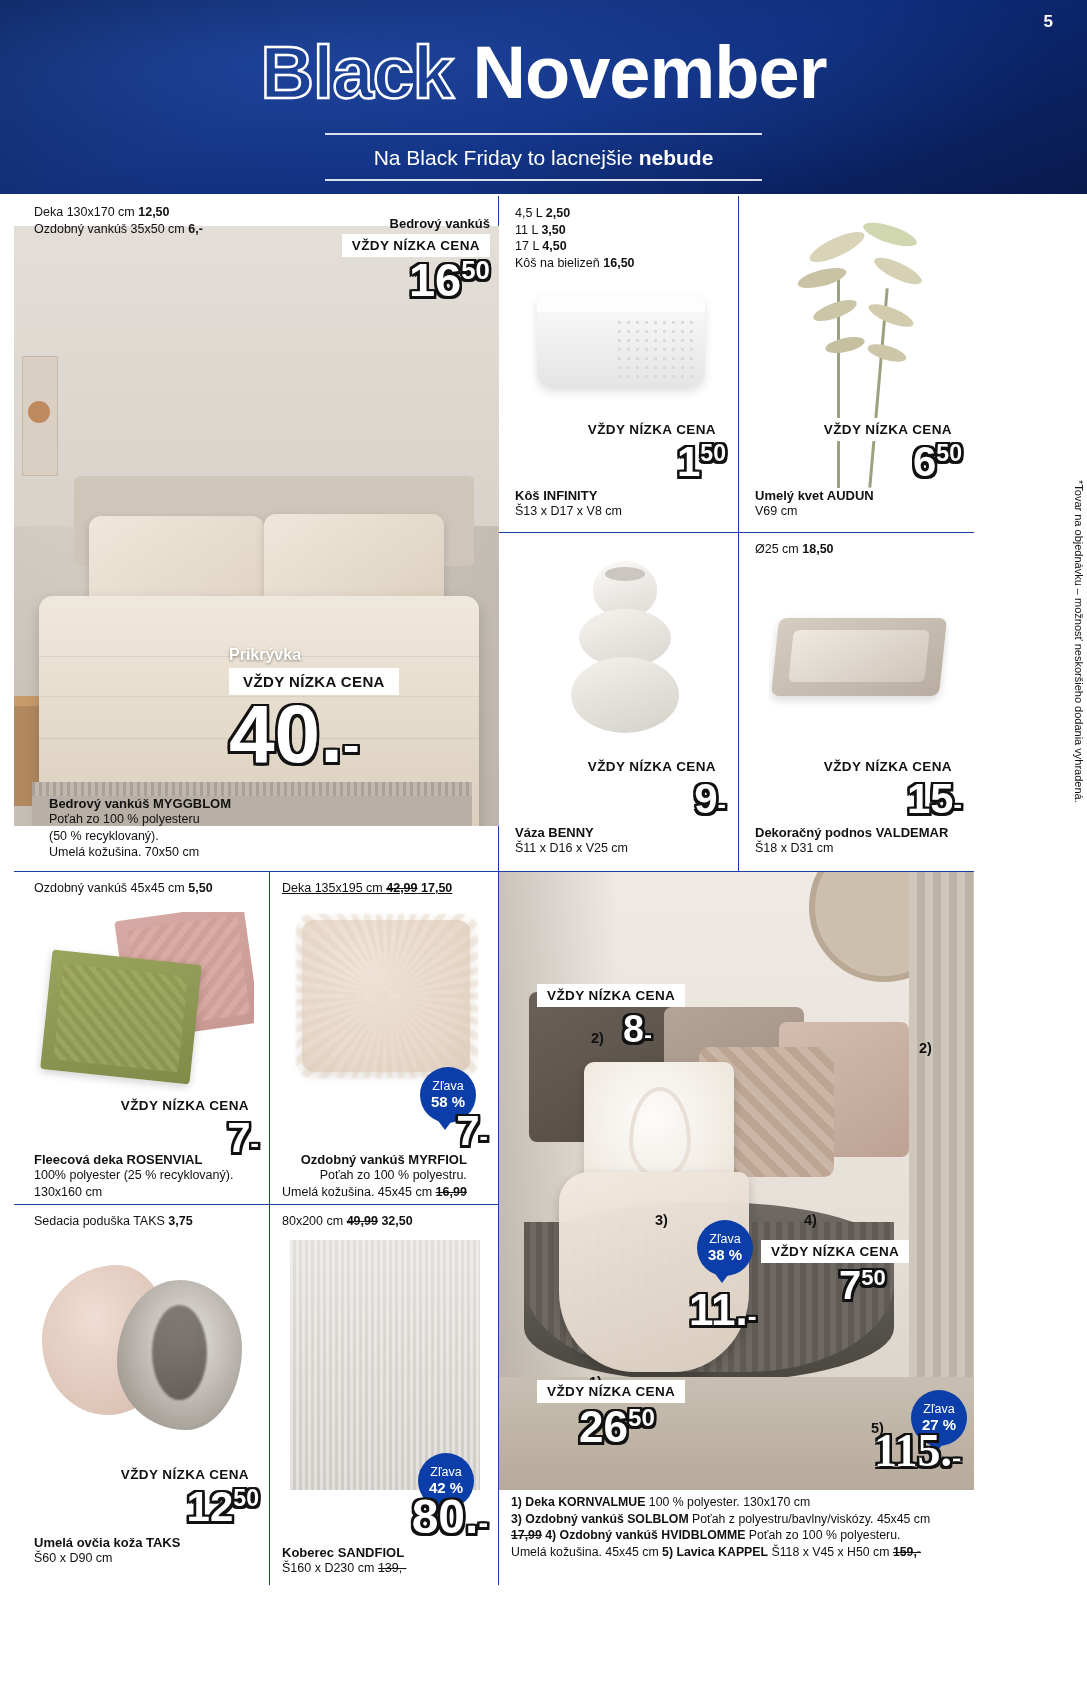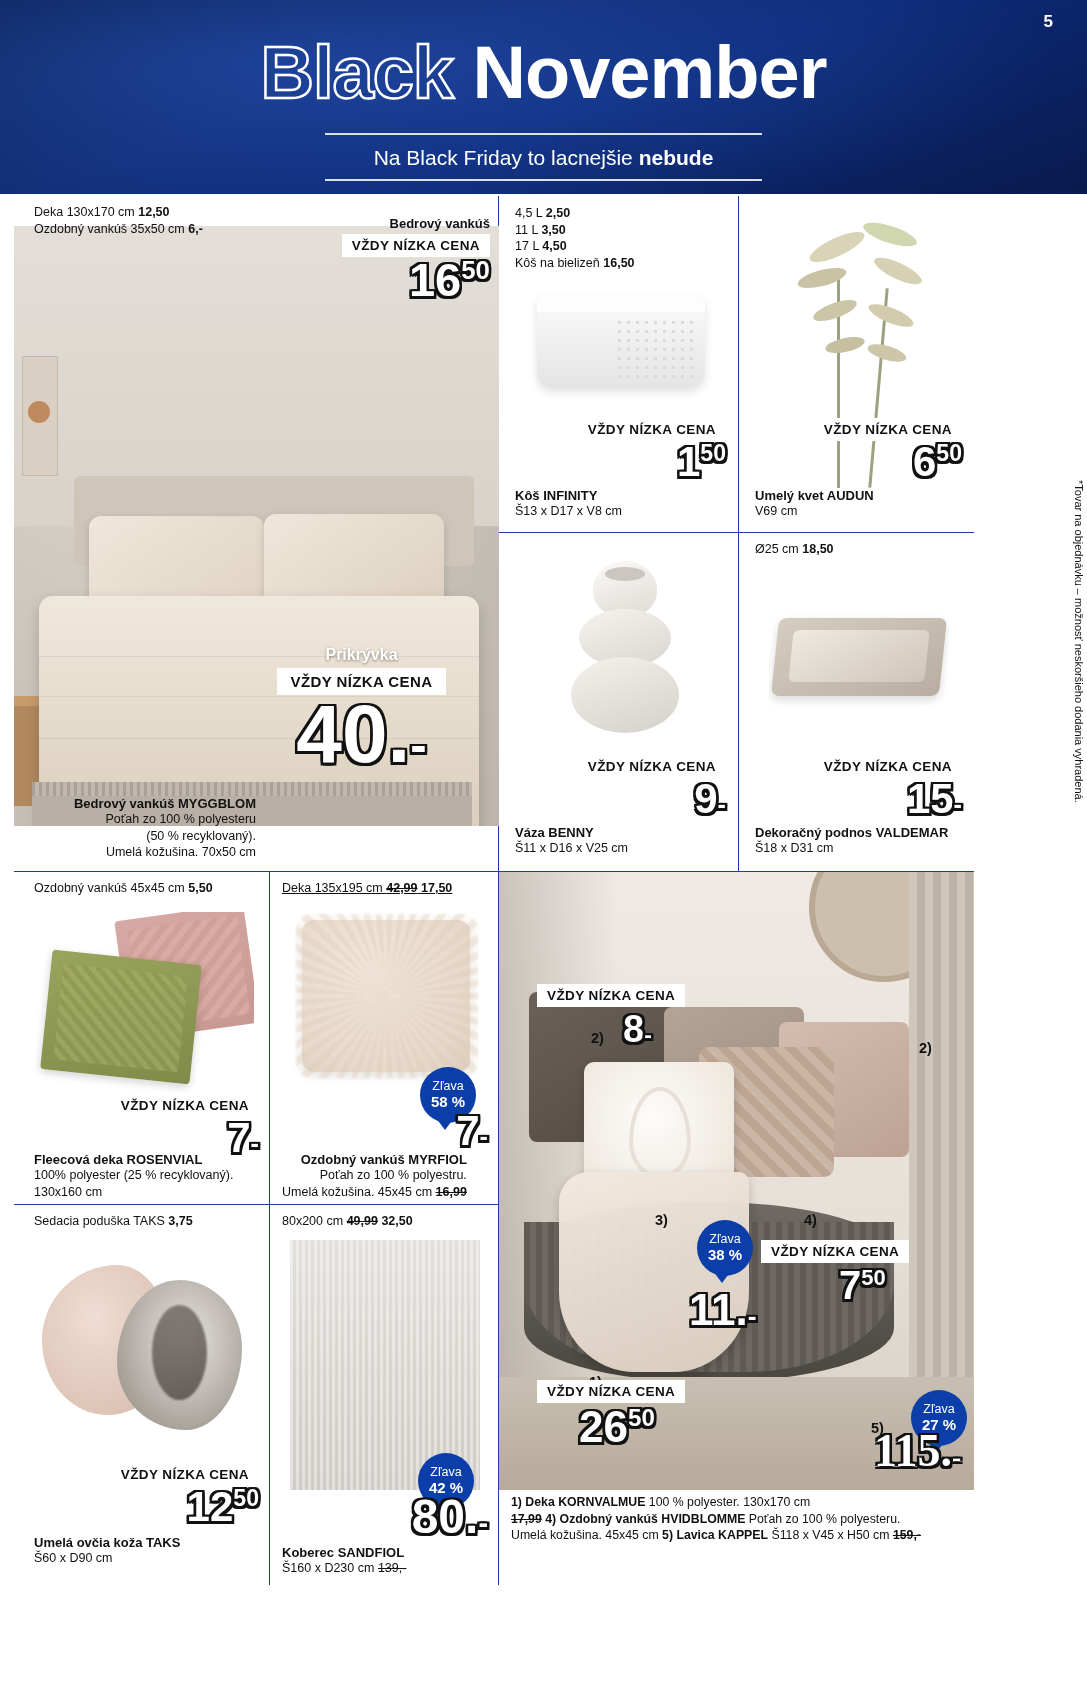--- a/index.html
+++ b/index.html
@@ -157,29 +157,29 @@
   </div>
 
   <div style="position:absolute;right:8px;top:20px;text-align:right;">
     <div class="txt-name">Bedrový vankúš</div>
     <div class="vnc" style="margin-top:3px;">VŽDY NÍZKA CENA</div>
     <div class="price" style="font-size:47px;margin-top:2px;">
       <span>16</span><sup>50</sup>
     </div>
   </div>
 
-  <div style="position:absolute;left:215px;top:450px;width:265px;text-align:center;">
+  <div style="position:absolute;left:215px;top:450px;width:265px;text-align:left;">
     <div class="txt-name" style="color:#fff;text-shadow:0 1px 3px rgba(0,0,0,.45);font-size:16px;">Prikrývka</div>
     <div class="vnc" style="margin-top:4px;font-size:15px;padding:5px 14px;">VŽDY NÍZKA CENA</div>
     <div class="price" style="font-size:82px;margin-top:2px;">
       <span>40.</span><span class="dash">-</span>
     </div>
   </div>
 
-  <div style="position:absolute;left:22px;top:600px;width:220px;text-align:right;">
+  <div style="position:absolute;left:35px;top:600px;width:220px;">
     <div class="txt-name">Bedrový vankúš MYGGBLOM</div>
     <div class="txt-desc">Poťah zo 100 % polyesteru</div>
     <div class="txt-desc">(50 % recyklovaný).</div>
     <div class="txt-desc">Umelá kožušina. 70x50 cm</div>
   </div>
 </div>
 
 <div class="panel b-r b-b" style="left:499px; top:196px; width:240px; height:337px;">
   <div style="position:absolute;left:16px;top:9px;" class="txt-small">
     <div><span>4,5 L </span><b>2,50</b></div>
@@ -459,20 +459,24 @@
   <div class="price" style="position:absolute;left:375px;top:558px;font-size:46px;font-family:Liberation Serif, serif;">
     <span>115.</span><span class="dash">-</span>
   </div>
 
   <div style="position:absolute;left:12px;top:622px;width:460px;font-size:12.3px;line-height:1.35;">
     <div>
       <b>1)</b>
       <b>Deka KORNVALMUE</b><span> 100 % polyester. 130x170 cm</span>
     </div>
     <div>
+      <b>3)</b>
+      <b>Ozdobný vankúš SOLBLOM</b><span> Poťah z polyestru/bavlny/viskózy. 45x45 cm</span>
+    </div>
+    <div>
       <b class="strike">17,99</b>
       <b>4)</b>
       <b>Ozdobný vankúš HVIDBLOMME</b><span> Poťah zo 100 % polyesteru.</span>
     </div>
     <div>
       <span>Umelá kožušina. 45x45 cm</span>
       <b>5)</b>
       <b>Lavica KAPPEL</b><span> Š118 x V45 x H50 cm </span><b class="strike">159,-</b>
     </div>
   </div>

